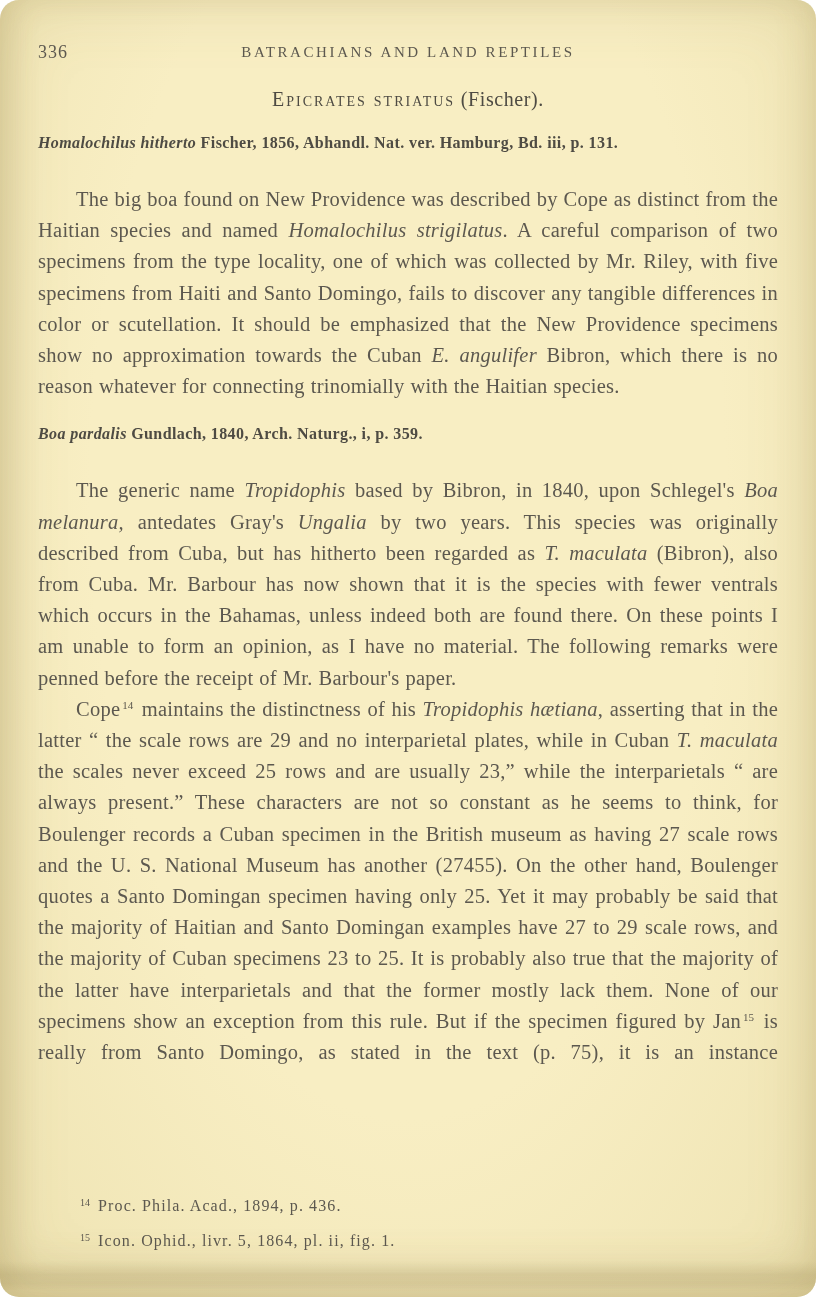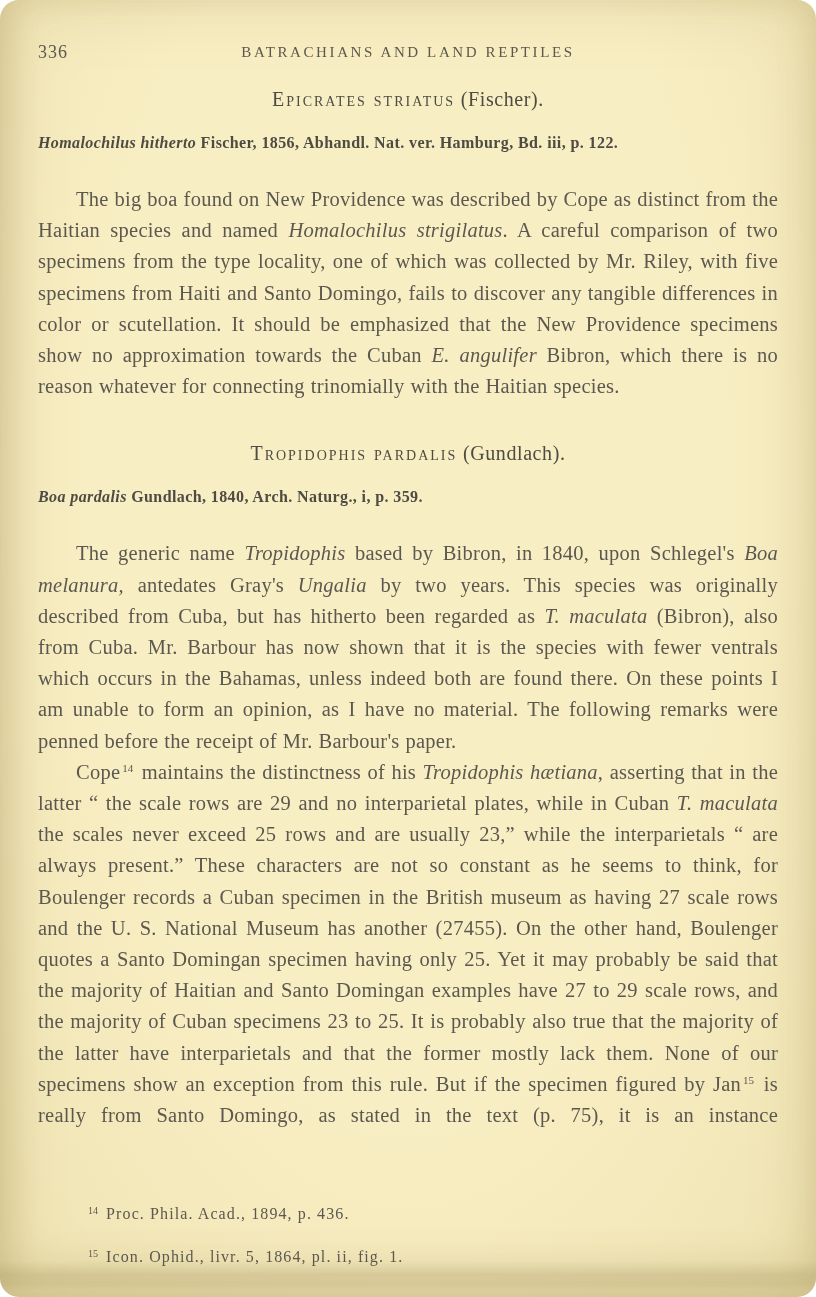--- a/index.html
+++ b/index.html
@@ -95,43 +95,42 @@
     vertical-align: 7px;
     letter-spacing: 0;
     margin: 0 2px;
   }
 
   .footnotes {
     position: absolute;
     top: 1186px; left: 38px; width: 740px;
   }
   .footnote {
-    margin: 12px;
+    margin: 4px;
     font-size: 16px;
     line-height: 31px;
     letter-spacing: 1.1px;
     text-indent: 38px;
     color: var(--ink, #5c584f);
   }
   .footnote sup { font-size: 10px; vertical-align: 5px; margin: 0 3px 0 0; }
 </style>
 </head>
 <body>
 
 <div class="page" style="--paper: #f8eec3; --paper-edge: #eee3b2; --ink: #5c584f; --ink-strong: #4e4b43;">
   <header class="page-header">
     <span class="page-number">336</span>
     <span class="running-head">BATRACHIANS AND LAND REPTILES</span>
   </header>
 
   <main class="content" id="content">
       <h2 class="species-heading"><span class="sc">Epicrates striatus</span><span> (Fischer).</span></h2>
-      <p class="synonymy"><i>Homalochilus hitherto</i><span> Fischer, 1856, Abhandl. Nat. ver. Hamburg, Bd. iii, p. 122.</span></p>
+      <p class="synonymy"><i>Homalochilus hitherto</i><span> Fischer, 1856, Abhandl. Nat. ver. Hamburg, Bd. iii, p. 131.</span></p>
       <p class="para"><span>The big boa found on New Providence was described by Cope as distinct from the Haitian species and named </span><i>Homalochilus strigilatus</i><span>. A careful comparison of two specimens from the type locality, one of which was collected by Mr. Riley, with five specimens from Haiti and Santo Domingo, fails to discover any tangible differences in color or scutellation. It should be emphasized that the New Providence specimens show no approximation towards the Cuban </span><i>E. angulifer</i><span> Bibron, which there is no reason whatever for connecting trinomially with the Haitian species.</span></p>
-      <h2 class="species-heading"><span class="sc">Tropidophis pardalis</span><span> (Gundlach).</span></h2>
       <p class="synonymy"><i>Boa pardalis</i><span> Gundlach, 1840, Arch. Naturg., i, p. 359.</span></p>
       <p class="para"><span>The generic name </span><i>Tropidophis</i><span> based by Bibron, in 1840, upon Schlegel's </span><i>Boa melanura,</i><span> antedates Gray's </span><i>Ungalia</i><span> by two years. This species was originally described from Cuba, but has hitherto been regarded as </span><i>T. maculata</i><span> (Bibron), also from Cuba. Mr. Barbour has now shown that it is the species with fewer ventrals which occurs in the Bahamas, unless indeed both are found there. On these points I am unable to form an opinion, as I have no material. The following remarks were penned before the receipt of Mr. Barbour's paper.</span></p>
       <p class="para continued"><span>Cope</span><sup>14</sup><span> maintains the distinctness of his </span><i>Tropidophis hætiana</i><span>, asserting that in the latter “ the scale rows are 29 and no interparietal plates, while in Cuban </span><i>T. maculata</i><span> the scales never exceed 25 rows and are usually 23,” while the interparietals “ are always present.” These characters are not so constant as he seems to think, for Boulenger records a Cuban specimen in the British museum as having 27 scale rows and the U. S. National Museum has another (27455). On the other hand, Boulenger quotes a Santo Domingan specimen having only 25. Yet it may probably be said that the majority of Haitian and Santo Domingan examples have 27 to 29 scale rows, and the majority of Cuban specimens 23 to 25. It is probably also true that the majority of the latter have interparietals and that the former mostly lack them. None of our specimens show an exception from this rule. But if the specimen figured by Jan</span><sup>15</sup><span> is really from Santo Domingo, as stated in the text (p. 75), it is an instance</span></p>
     </main>
 
   <footer class="footnotes" id="footnotes">
       <p class="footnote"><sup>14</sup> Proc. Phila. Acad., 1894, p. 436.</p>
       <p class="footnote"><sup>15</sup> Icon. Ophid., livr. 5, 1864, pl. ii, fig. 1.</p>
     </footer>
 </div>

